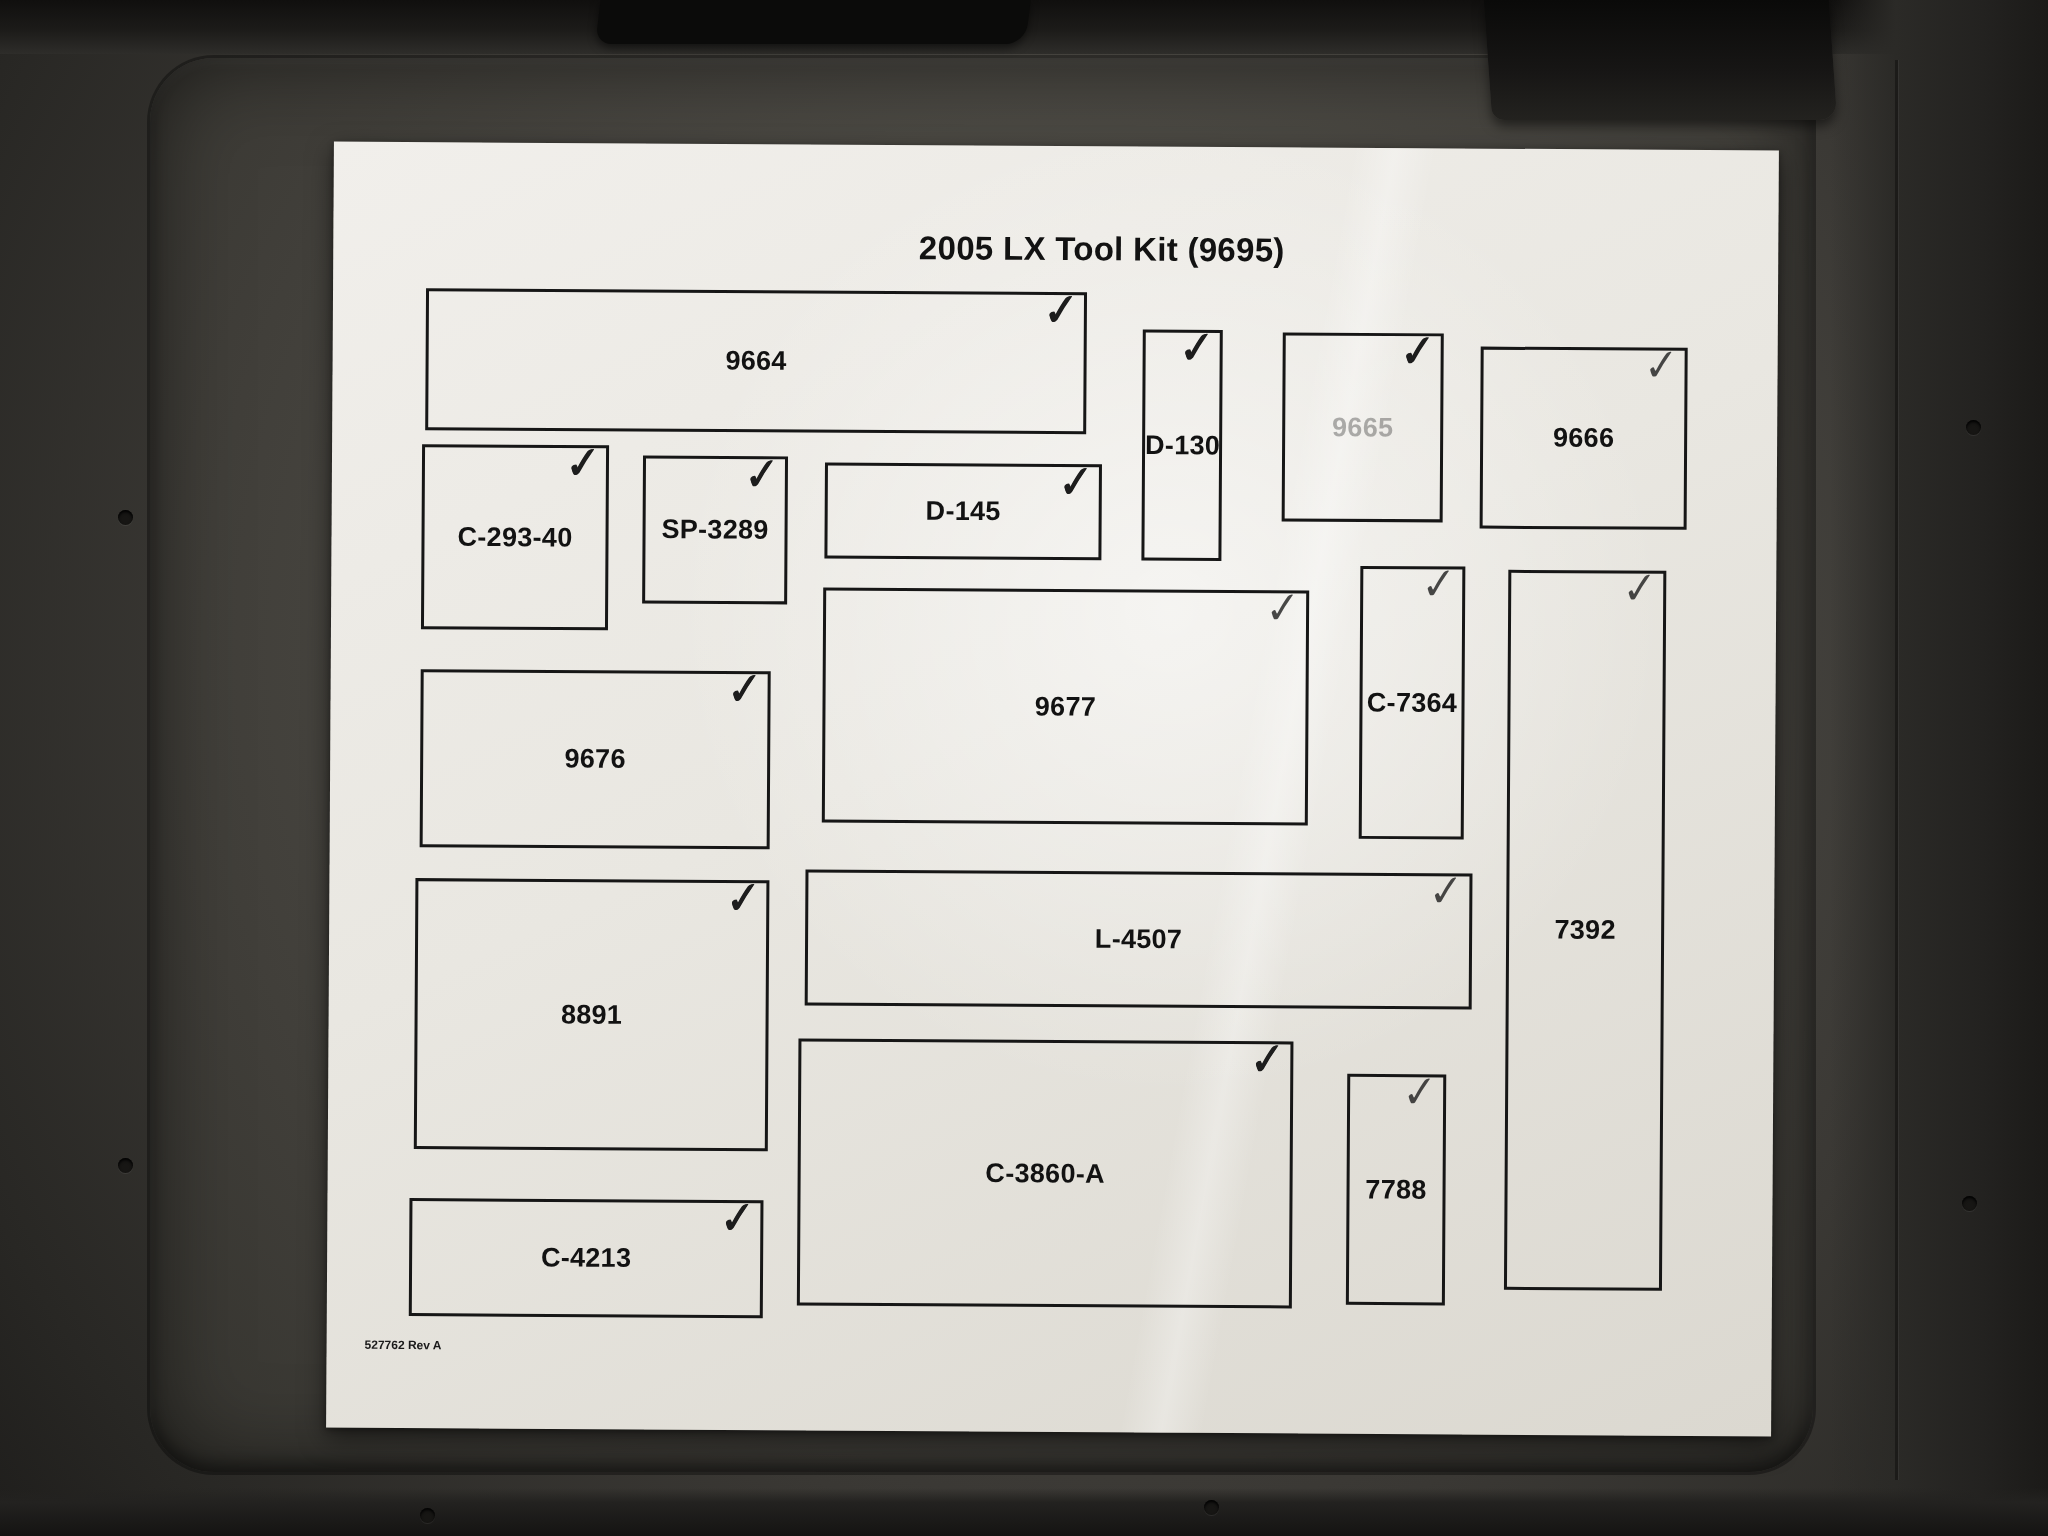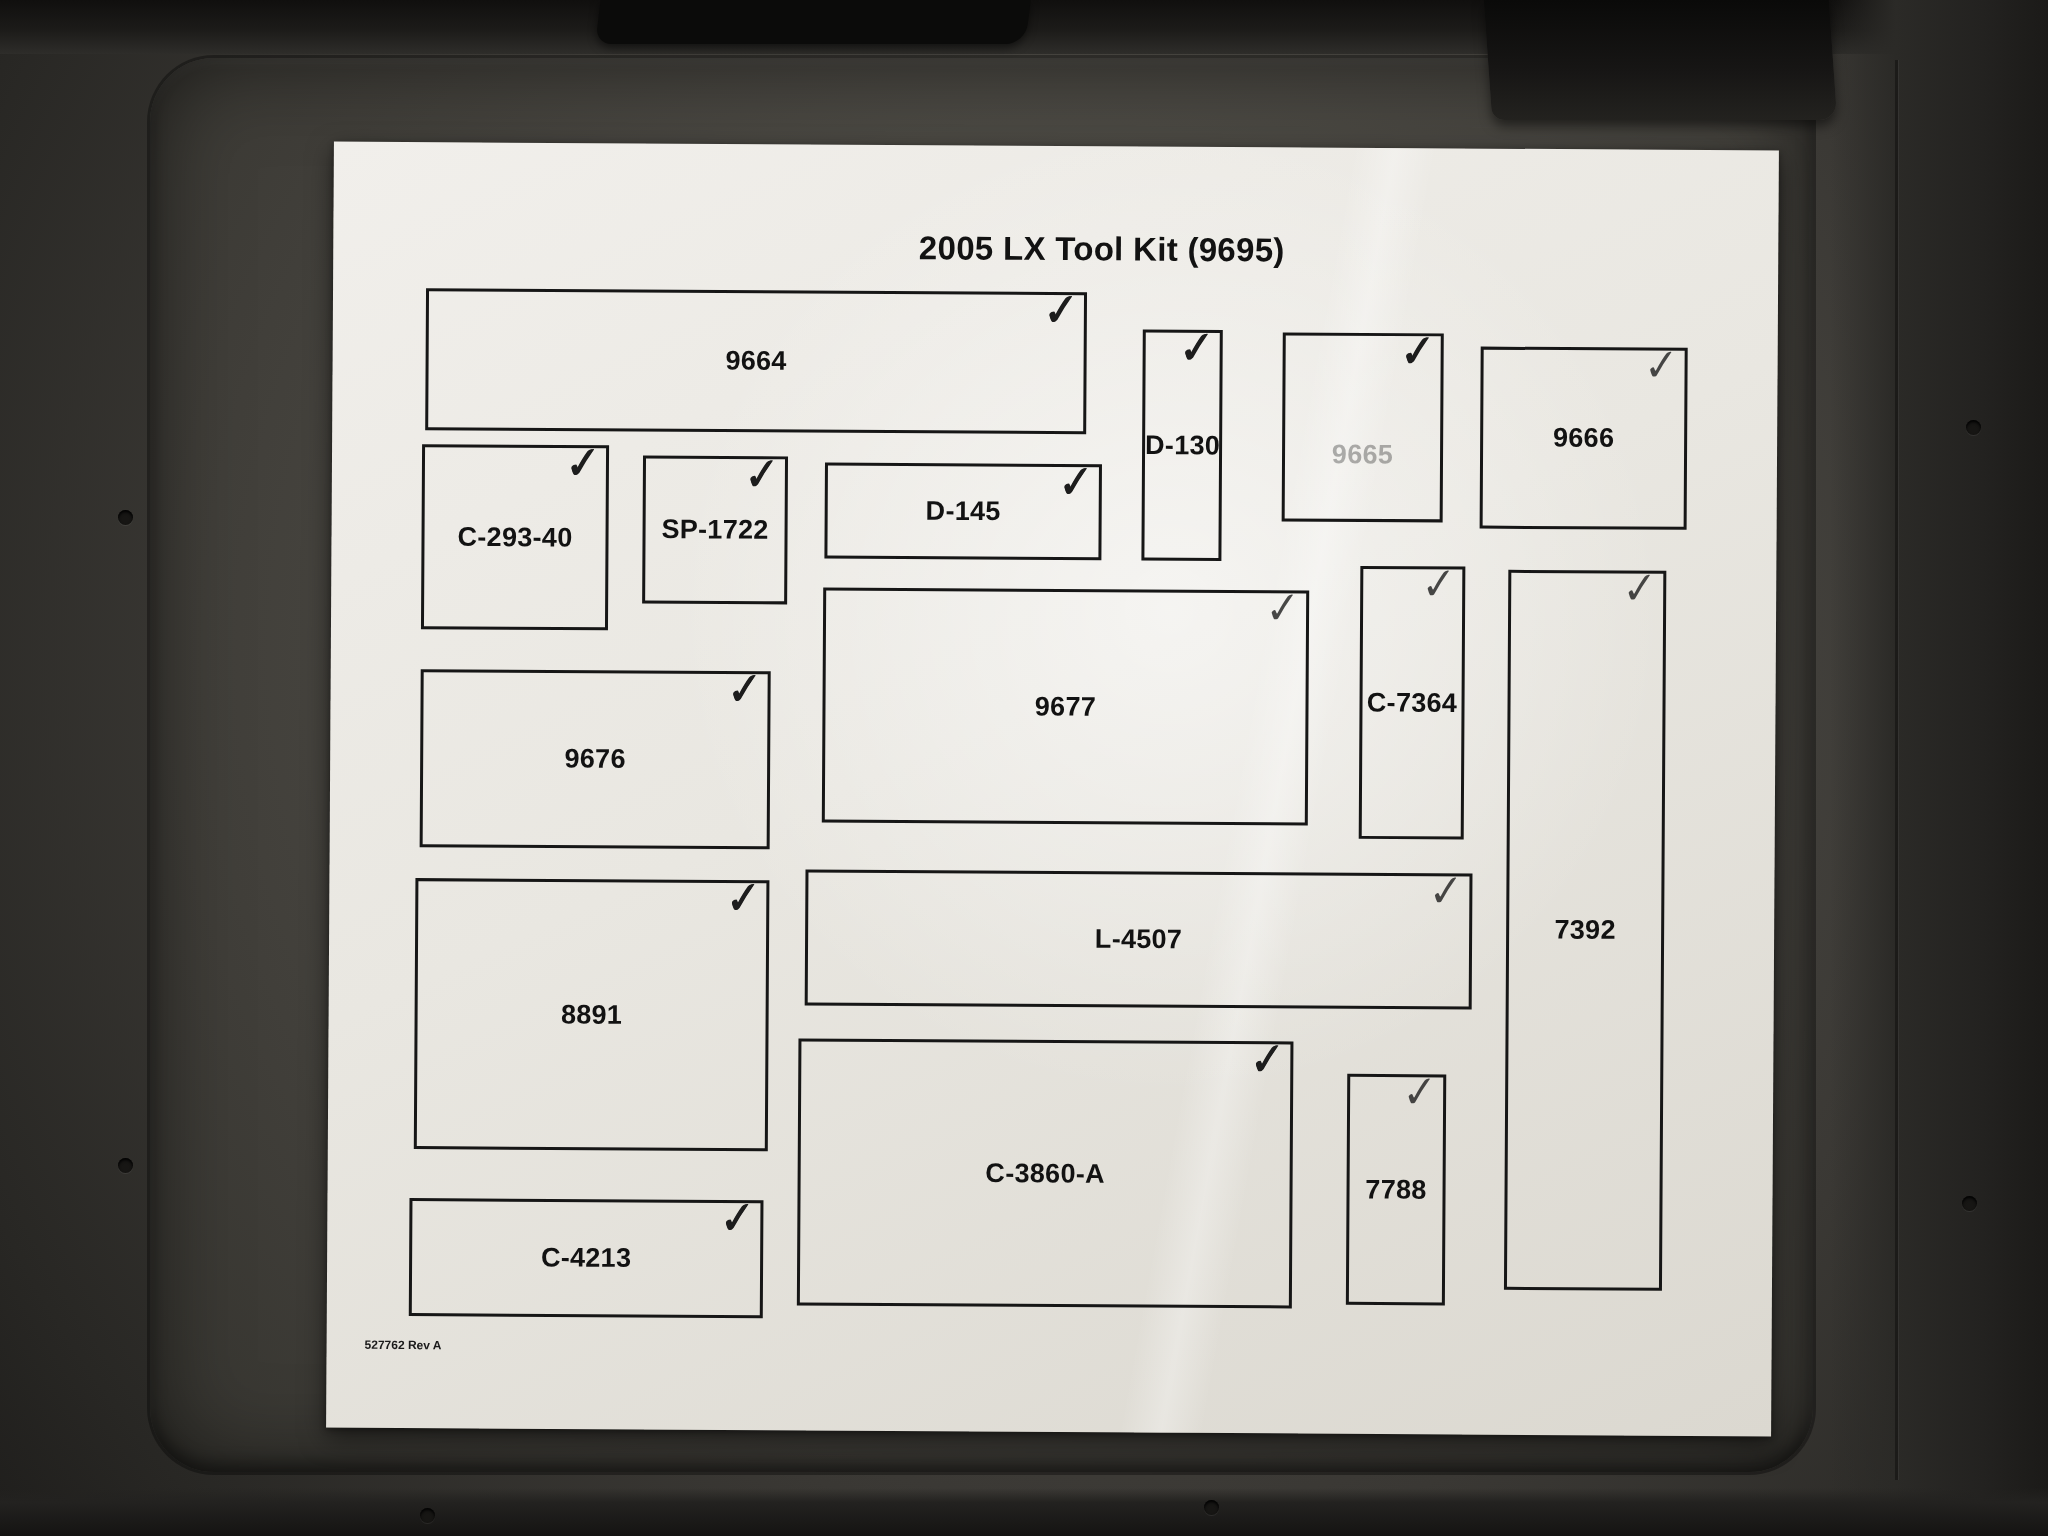--- a/index.html
+++ b/index.html
@@ -44,21 +44,21 @@
     position:absolute;top:84px;left:92px;right:0;text-align:center;
     font-size:33px;font-weight:bold;color:#121212;letter-spacing:.3px;margin:0;
   }
   .rev-note{position:absolute;left:38px;top:1196px;font-size:12px;font-weight:bold;color:#1a1a1a;}
   .slot{position:absolute;border:3px solid #161616;}
   .slot-label{
     position:absolute;left:0;right:0;top:50%;transform:translateY(-50%);
     text-align:center;font-size:27px;font-weight:bold;color:#121212;
     white-space:nowrap;letter-spacing:.3px;
   }
-  .slot-label.faded{opacity:.32;margin-top:27px;}
+  .slot-label.faded{opacity:.32;}
   .check{
     position:absolute;top:-6px;right:6px;font-size:42px;line-height:1;color:#1d1d1d;
     transform:rotate(-8deg) skewX(-6deg);
     font-family:"DejaVu Sans",sans-serif;
   }
   .check.bold{text-shadow:1.4px 0 0 #1d1d1d, 0 1px 0 #1d1d1d;}
   .check.light{opacity:.8;}
 </style>
 </head>
 <body>
@@ -98,21 +98,21 @@
         </div>
         <div class="slot" style="left: 1148px; top: 198px; width: 201px; height: 176px;">
           <span class="slot-label">9666</span>
           <span class="check light">✓</span>
         </div>
         <div class="slot" style="left: 90px; top: 302px; width: 181px; height: 179px;">
           <span class="slot-label">C-293-40</span>
           <span class="check bold">✓</span>
         </div>
         <div class="slot" style="left: 311px; top: 312px; width: 139px; height: 142px;">
-          <span class="slot-label">SP-1722</span>
+          <span class="slot-label">SP-3289</span>
           <span class="check bold">✓</span>
         </div>
         <div class="slot" style="left: 493px; top: 318px; width: 271px; height: 90px;">
           <span class="slot-label">D-145</span>
           <span class="check bold">✓</span>
         </div>
         <div class="slot" style="left: 492px; top: 443px; width: 480px; height: 229px;">
           <span class="slot-label">9677</span>
           <span class="check light">✓</span>
         </div>

